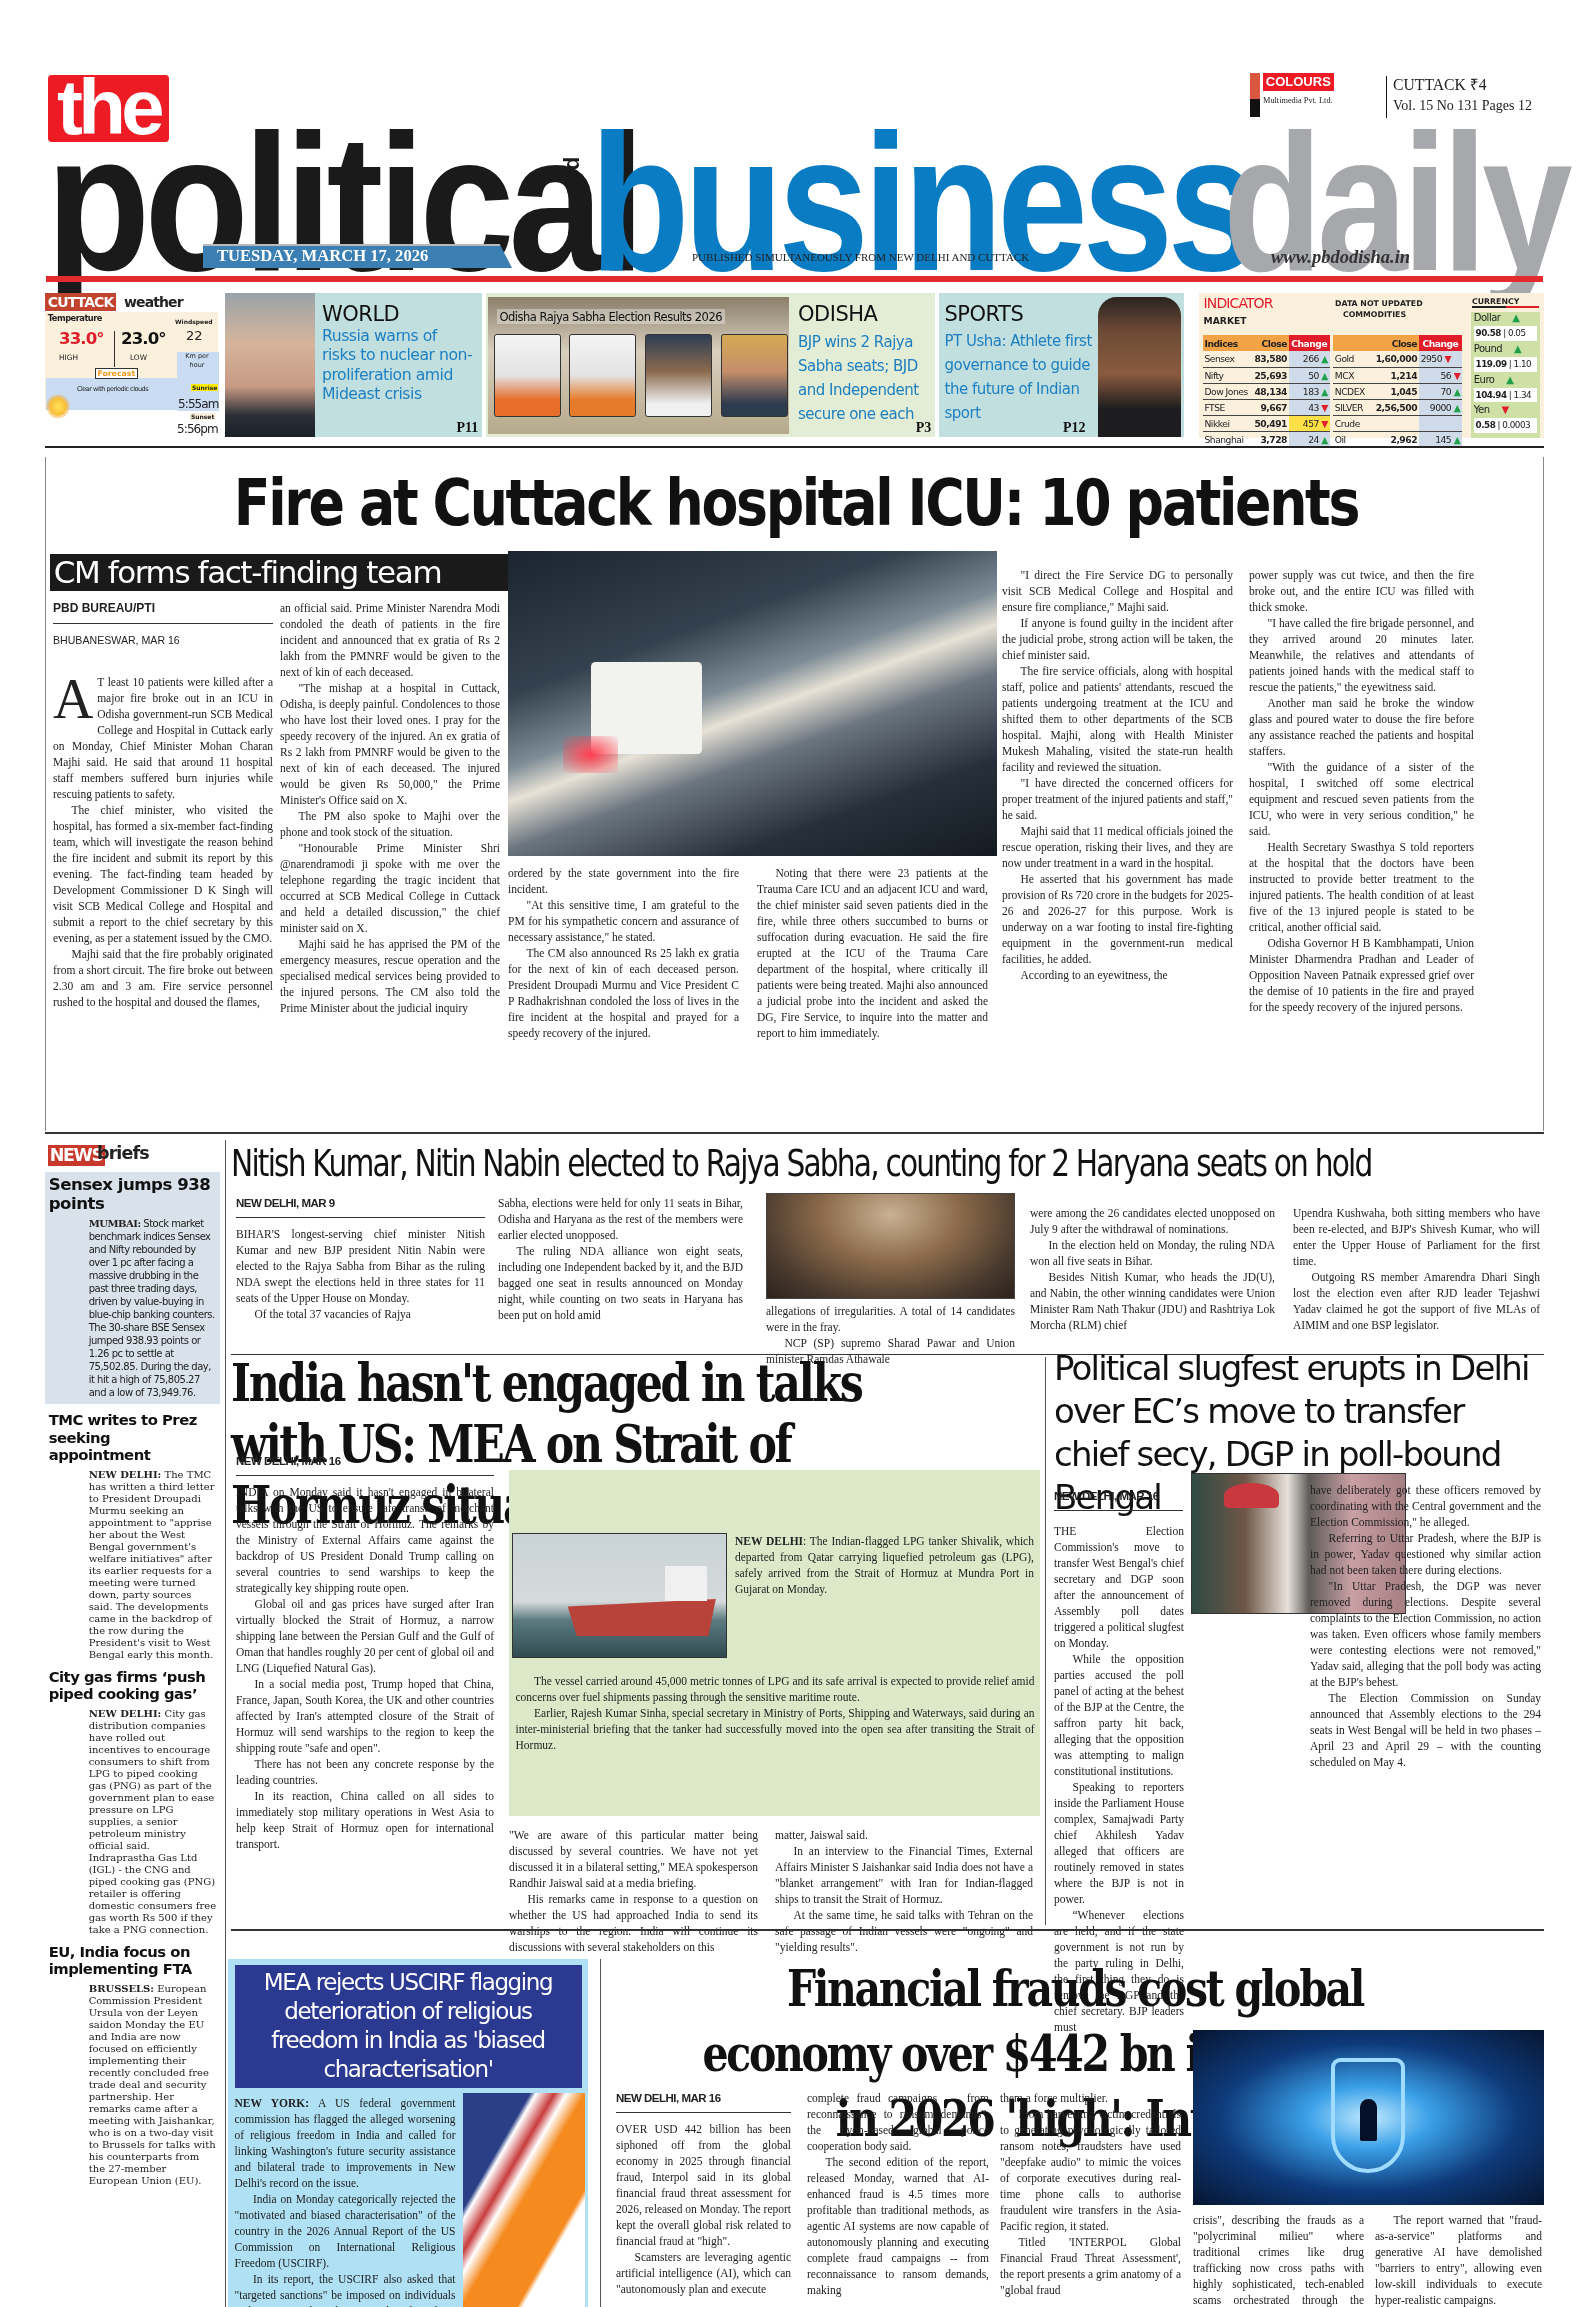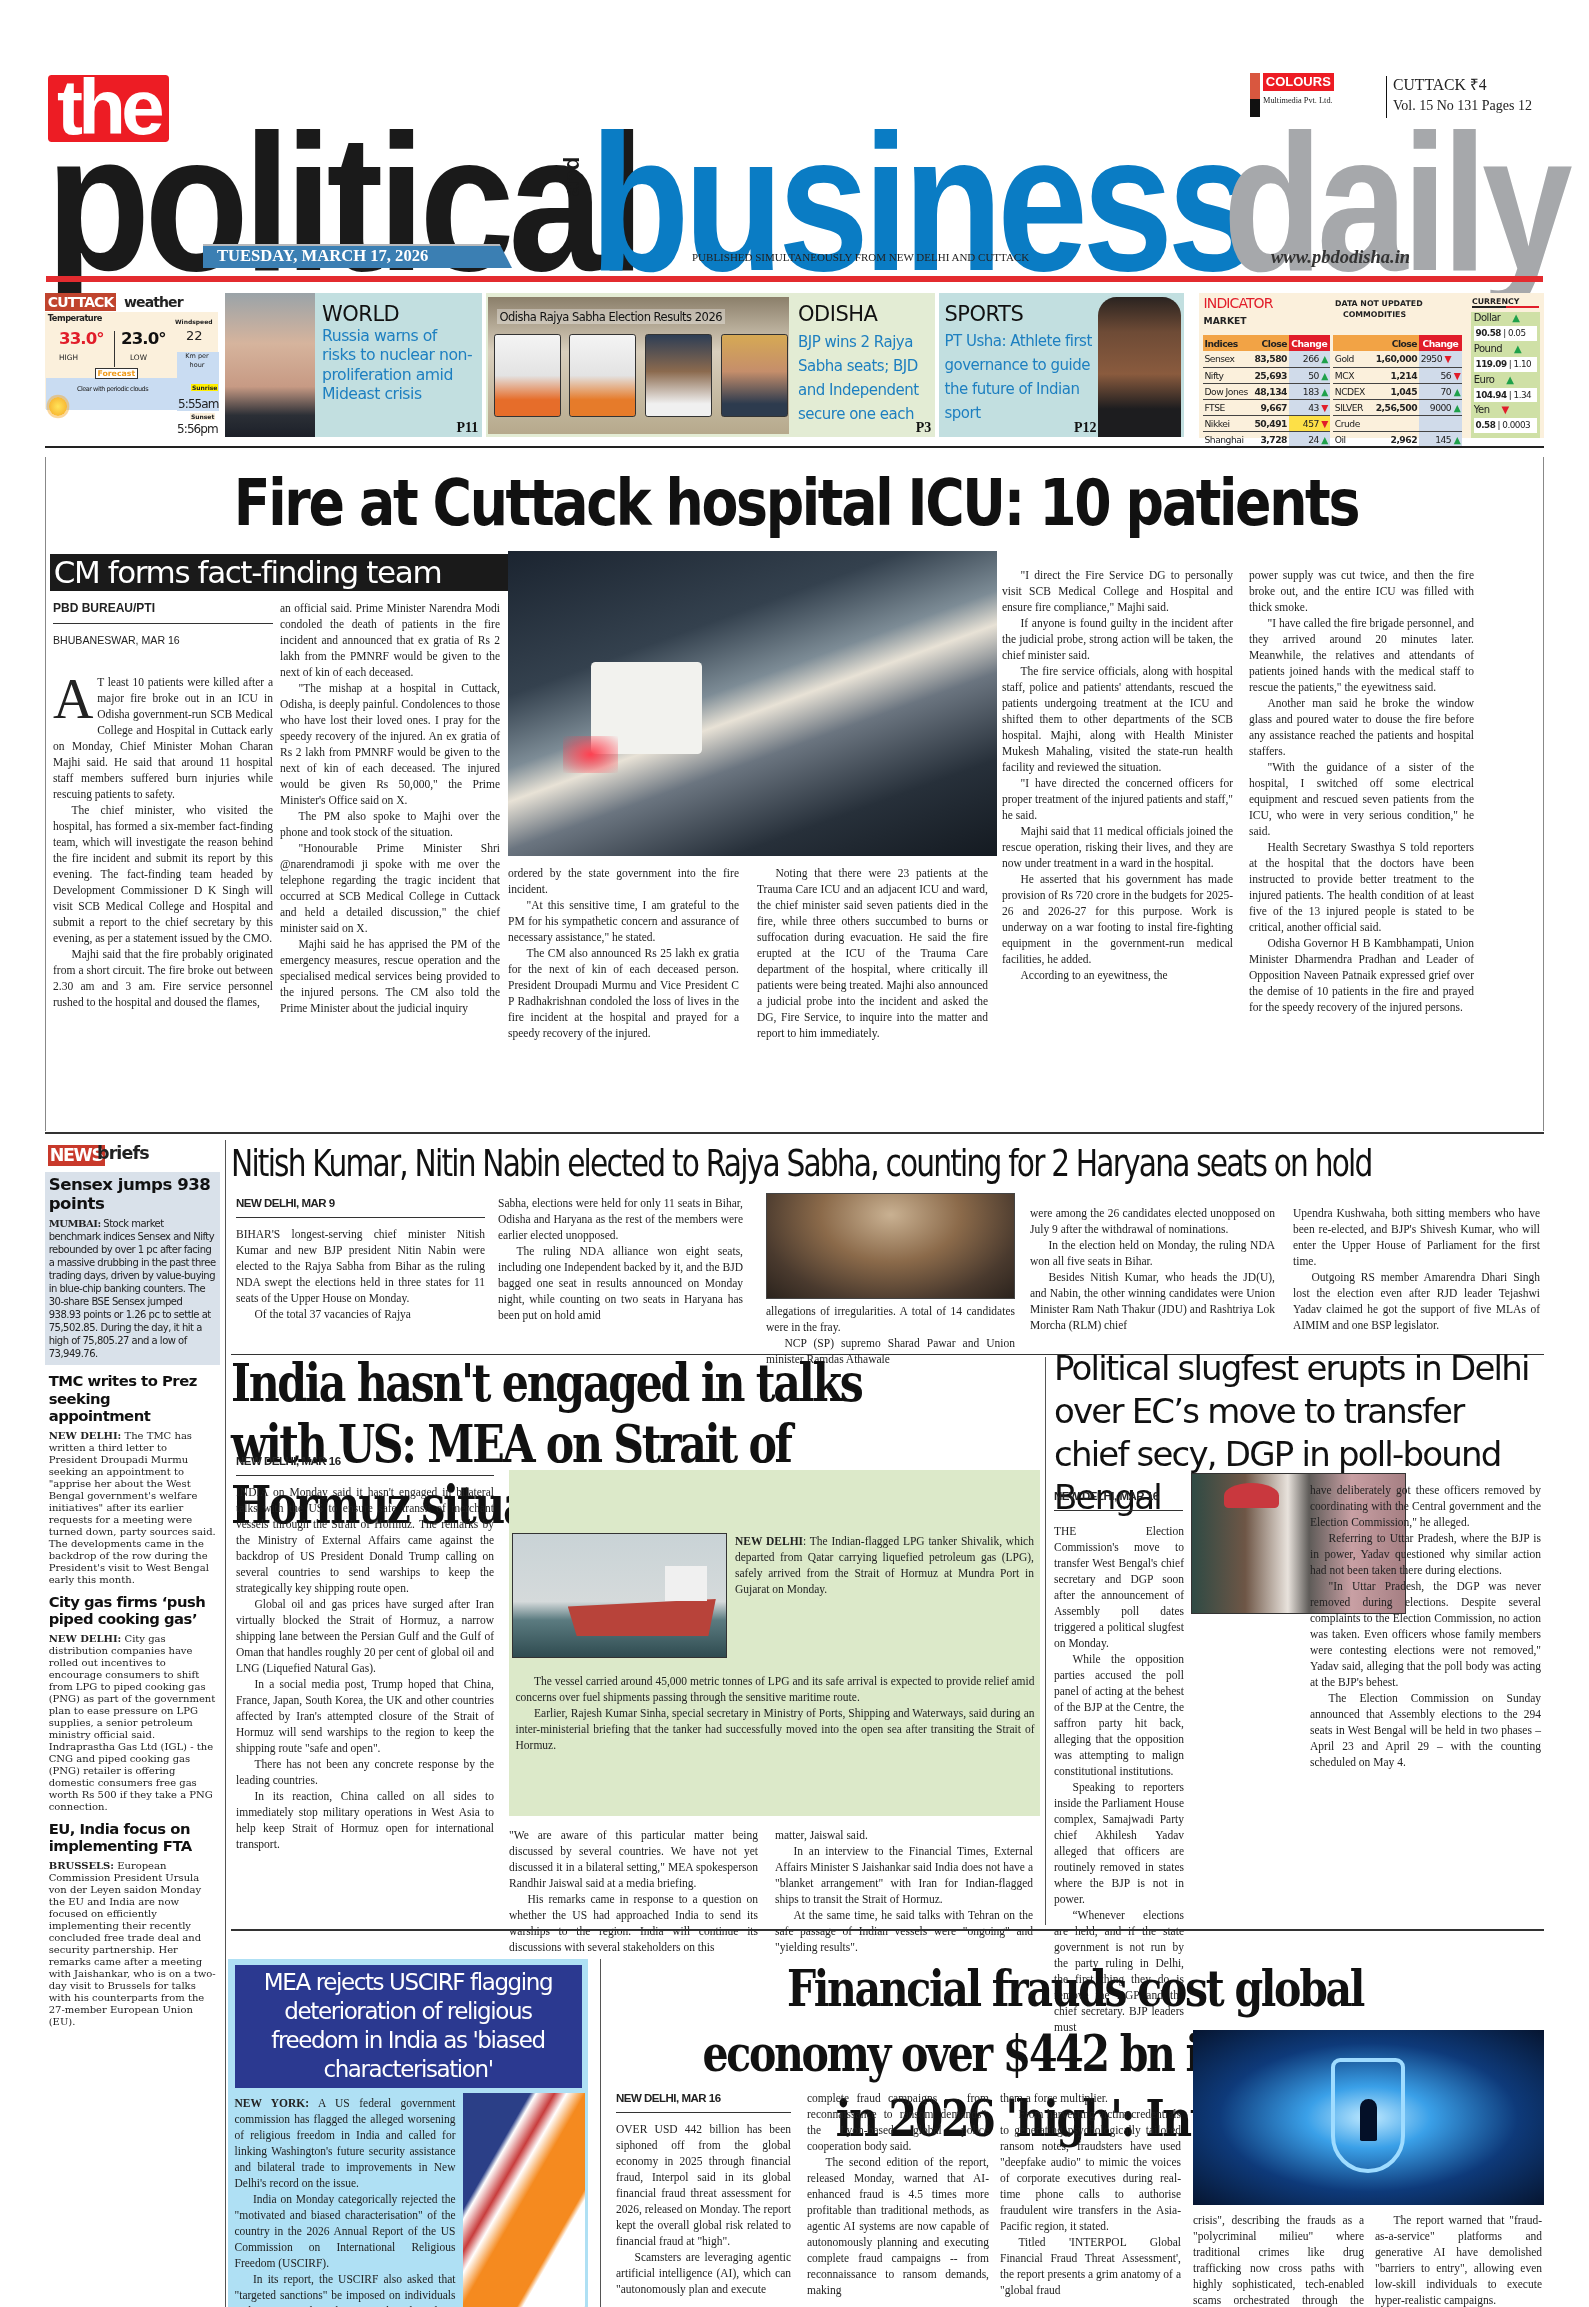--- a/index.html
+++ b/index.html
@@ -23,21 +23,21 @@
   .page-ref { font-family: "Liberation Serif", serif; font-weight: bold; font-size: 14px; color: #111; }
 
   
   .ind table { border-collapse: collapse; }
   .ind td { font-family: "DejaVu Sans", sans-serif; font-size: 9.2px; padding: 0 1.8px; height: 16px; white-space: nowrap; letter-spacing: -0.5px; }
   .up { color: #1ea14a; }
   .down { color: #e11d2a; }
 
   
   .brief-head { font-family: "DejaVu Sans", sans-serif; font-weight: bold; font-size: 14.8px; line-height: 17.5px; color: #111; letter-spacing: -0.5px; }
-  .brief-body { font-family: "DejaVu Serif", serif; font-size: 10px; line-height: 12px; }
+  .brief-body { font-family: "DejaVu Serif", serif; font-size: 10px; line-height: 12px; margin-left: 40px; }
 </style>
 </head>
 <body>
 
 <div class="abs the-box" style="left:48px;top:75px;width:121px;height:67px;">
   <div style="font-size:78px;line-height:55px;text-align:center;letter-spacing:-4.6px;margin-top:4.6px;">the</div>
 </div>
 <div class="abs mast-word" style="left:46px;top:106px;font-size:194px;color:#1a1a1a;transform:scaleX(0.88);">political</div>
 <div class="abs" style="left:559px;top:196px;font-family:'Liberation Sans',sans-serif;font-weight:bold;font-size:22px;color:#1a1a1a;transform:rotate(-90deg);transform-origin:left top;">and</div>
 <div class="abs mast-word" style="left:590px;top:106px;font-size:194px;color:#0a7cc4;transform:scaleX(0.84);">business</div>
@@ -101,21 +101,21 @@
   </div>
   <div class="abs teaser-head" style="left:312px;top:9.2px;">ODISHA</div>
   <div class="abs teaser-text" style="left:312px;top:37px;width:134px;font-size:15px;line-height:24px;">BJP wins 2 Rajya Sabha seats; BJD and Independent secure one each</div>
   <div class="abs page-ref" style="right:3.7px;bottom:0.9px;">P3</div>
 </div>
 
 <div class="abs" style="left:939px;top:293px;width:245px;height:144px;background:#c2dfe0;">
   <div class="abs teaser-head" style="left:5.5px;top:9.2px;">SPORTS</div>
   <div class="abs teaser-text" style="left:5.5px;top:36px;width:157px;font-size:15px;line-height:24px;">PT Usha: Athlete first governance to guide the future of Indian sport</div>
   <div class="photo" style="left:159px;top:3.7px;width:83px;height:140px;background:linear-gradient(180deg,#2a2320 0%,#6e4b36 25%,#8a5b3e 55%,#1d1d1f 80%);border-radius:18.5px 18.5px 0 0;"></div>
-  <div class="abs page-ref" style="left:135px;bottom:0.9px;">P12</div>
+  <div class="abs page-ref" style="left:124px;bottom:0.9px;">P12</div>
 </div>
 
 <div class="abs ind" style="left:1199px;top:293px;width:345px;height:145px;background:#fbf0dc;">
   <div class="abs" style="left:4.6px;top:1.8px;font-family:'DejaVu Sans',sans-serif;font-size:14px;color:#e11d2a;letter-spacing:-0.9px;">INDICATOR</div>
   <div class="abs" style="left:4.6px;top:22px;font-family:'DejaVu Sans',sans-serif;font-weight:bold;font-size:9.2px;">MARKET</div>
   <div class="abs" style="left:136px;top:5.5px;font-family:'DejaVu Sans',sans-serif;font-weight:bold;font-size:7.8px;">DATA NOT UPDATED</div>
   <div class="abs" style="left:144px;top:16.6px;font-family:'DejaVu Sans',sans-serif;font-weight:bold;font-size:7.8px;">COMMODITIES</div>
   <div class="abs" style="left:273px;top:3.7px;font-family:'DejaVu Sans',sans-serif;font-weight:bold;font-size:7.8px;border-bottom:2.3px solid;border-image:linear-gradient(90deg,#222 50%,#e11d2a 50%) 1;width:67px;">CURRENCY</div>
 
   <table class="abs" style="left:3.7px;top:42px;width:127px;">

